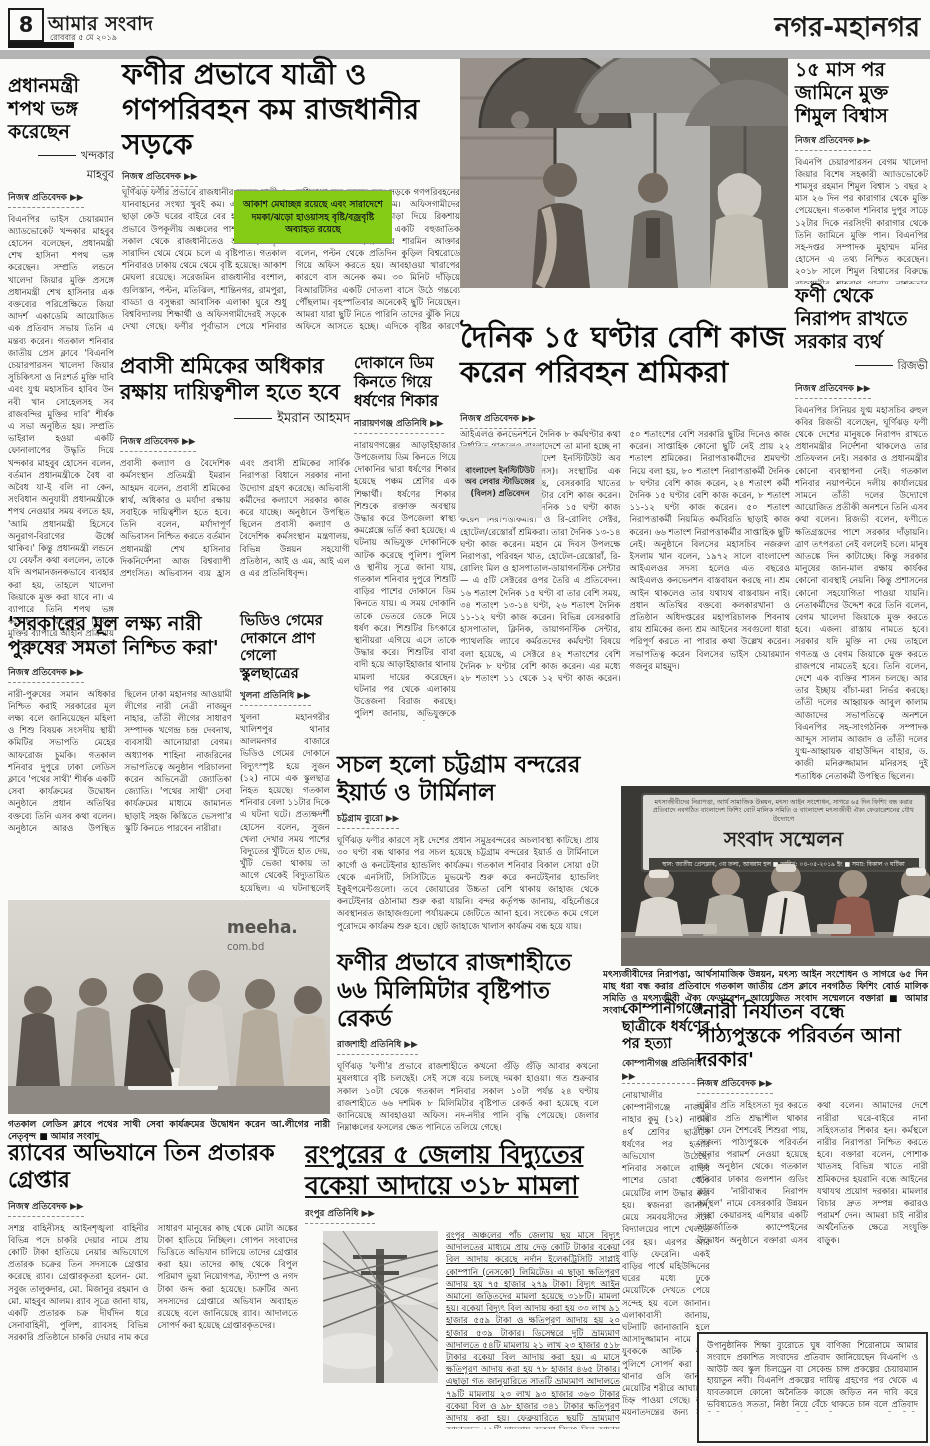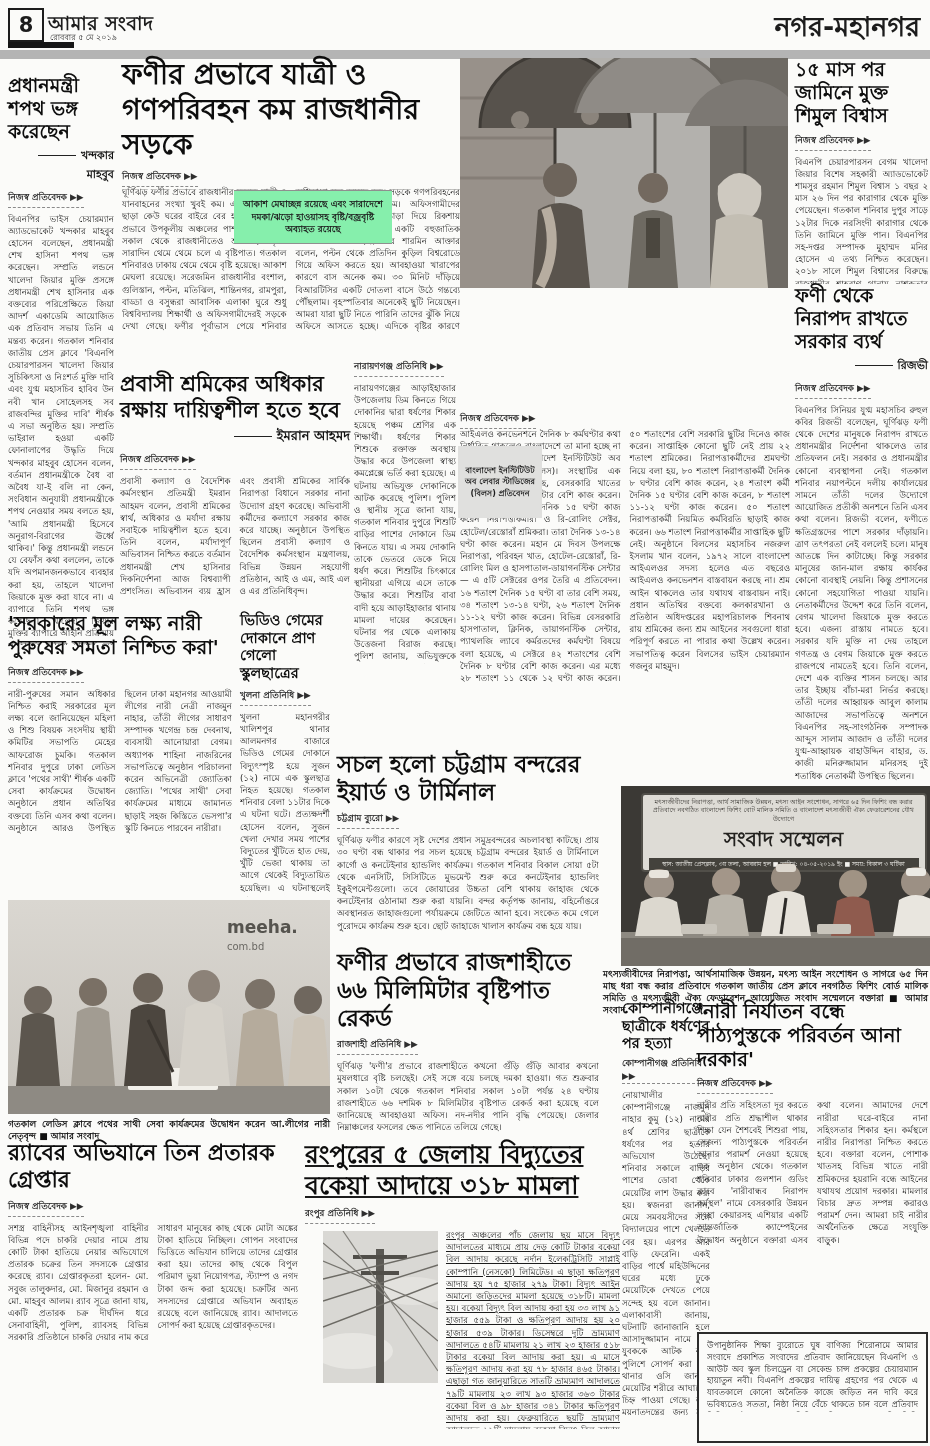--- a/index.html
+++ b/index.html
@@ -12,29 +12,29 @@
   .pagenum-bar{position:absolute;left:8px;top:42px;width:66px;height:6px;background:#161616;}
   .masthead{position:absolute;left:48px;top:9px;font-size:19px;font-weight:bold;letter-spacing:.5px;}
   .edition-date{position:absolute;left:50px;top:31px;font-size:8px;color:#333;}
   .section-title{position:absolute;right:10px;top:6px;font-size:27px;font-weight:bold;}
   .graybar{position:absolute;left:0;top:50px;width:930px;height:9px;background:#b4b4b4;}
   
   .hl{font-weight:bold;color:#0d0d0d;line-height:1.22;}
   .bd{font-size:8.6px;line-height:1.42;text-align:justify;color:#222;overflow:hidden;}
   .rep{font-size:8.8px;font-weight:bold;color:#2e2e2e;border-bottom:1px dashed #8a8a8a;
        display:inline-block;padding-bottom:2px;margin:3px 0 5px 0;}
-  .byline{font-size:11px;font-weight:bold;text-align:right;color:#111;margin-top:3px;}
+  .byline{font-size:11px;font-weight:normal;text-align:right;color:#111;margin-top:3px;}
   .byline:before{content:"";display:inline-block;width:38px;border-top:1.5px solid #222;
                  vertical-align:middle;margin-right:5px;}
   .kicker{font-size:13.5px;font-weight:bold;color:#151515;margin-bottom:4px;}
   .cap{font-size:9px;font-weight:bold;line-height:1.35;color:#101010;text-align:justify;}
   .cols2{column-count:2;column-gap:9px;}
   .photo{position:absolute;overflow:hidden;background:#c2c0bc;}
   .photo svg{display:block;}
-  .insetbox{position:absolute;background:#86efac;border-top:1px solid #8f8f8f;border-bottom:1px solid #8f8f8f;
+  .insetbox{position:absolute;background:#84cc16;border-top:1px solid #8f8f8f;border-bottom:1px solid #8f8f8f;
             font-size:9px;font-weight:bold;text-align:center;line-height:1.4;
             display:flex;align-items:center;justify-content:center;padding:3px 6px;box-sizing:border-box;}
   .insetbox2{position:absolute;background:#e0e0de;font-size:8px;font-weight:bold;text-align:center;
              line-height:1.4;display:flex;align-items:center;justify-content:center;padding:3px;box-sizing:border-box;}
   
   .press-banner{position:absolute;left:6%;top:4%;width:88%;height:44%;background:#dedcd6;
                 border:2px solid #514f49;border-radius:4px;padding:3px 6px;box-sizing:border-box;
                 text-align:center;overflow:hidden;}
   .press-b1{font-size:6.3px;line-height:1.3;color:#35332f;}
   .press-title{font-size:20px;font-weight:bold;color:#23221f;margin:1px 0;}
@@ -109,34 +109,36 @@
     <div class="bd" style="height:128px;">বিএনপি চেয়ারপারসন বেগম খালেদা জিয়ার বিশেষ সহকারী অ্যাডভোকেট শামসুর রহমান শিমুল বিশ্বাস ১ বছর ২ মাস ২৬ দিন পর কারাগার থেকে মুক্তি পেয়েছেন। গতকাল শনিবার দুপুর সাড়ে ১২টার দিকে নরসিংদী কারাগার থেকে তিনি জামিনে মুক্তি পান। বিএনপির সহ-দপ্তর সম্পাদক মুহাম্মদ মনির হোসেন এ তথ্য নিশ্চিত করেছেন। ২০১৮ সালে শিমুল বিশ্বাসের বিরুদ্ধে রাজধানীর শাহবাগ থানায় নাশকতার মামলা হয়। ওই বছর ৮ ফেব্রুয়ারি খালেদা জিয়ার মামলার রায় ঘোষণার পর আদালত চত্বর থেকে পুলিশ তাকে গ্রেপ্তার করে। দীর্ঘ ১ বছর ২ মাস ২৬ দিন পর তিনি জামিনে মুক্তি পেলেন।</div>
   </div>
 
   <div class="abs" style="left:795px;top:284px;width:133px;">
     <div class="hl" style="font-size:19px;">ফণী থেকে নিরাপদ রাখতে সরকার ব্যর্থ</div>
     <div class="byline">রিজভী</div>
     <div><span class="rep">নিজস্ব প্রতিবেদক ▶▶</span></div>
     <div class="bd" style="height:568px;">বিএনপির সিনিয়র যুগ্ম মহাসচিব রুহুল কবির রিজভী বলেছেন, ঘূর্ণিঝড় ফণী থেকে দেশের মানুষকে নিরাপদ রাখতে প্রধানমন্ত্রীর নির্দেশনা থাকলেও তার প্রতিফলন নেই। সরকার ও প্রধানমন্ত্রীর কোনো ব্যবস্থাপনা নেই। গতকাল শনিবার নয়াপল্টনে দলীয় কার্যালয়ের সামনে তাঁতী দলের উদ্যোগে আয়োজিত প্রতীকী অনশনে তিনি এসব কথা বলেন। রিজভী বলেন, ফণীতে ক্ষতিগ্রস্তদের পাশে সরকার দাঁড়ায়নি। ত্রাণ তৎপরতা নেই বললেই চলে। মানুষ আতঙ্কে দিন কাটাচ্ছে। কিন্তু সরকার মানুষের জান-মাল রক্ষায় কার্যকর কোনো ব্যবস্থাই নেয়নি। কিন্তু প্রশাসনের কোনো সহযোগিতা পাওয়া যায়নি। নেতাকর্মীদের উদ্দেশ করে তিনি বলেন, বেগম খালেদা জিয়াকে মুক্ত করতে হবে। এজন্য রাস্তায় নামতে হবে। সরকার যদি মুক্তি না দেয় তাহলে গণতন্ত্র ও বেগম জিয়াকে মুক্ত করতে রাজপথে নামতেই হবে। তিনি বলেন, দেশে এক ব্যক্তির শাসন চলছে। আর তার ইচ্ছায় বাঁচা-মরা নির্ভর করছে। তাঁতী দলের আহ্বায়ক আবুল কালাম আজাদের সভাপতিত্বে অনশনে বিএনপির সহ-সাংগঠনিক সম্পাদক আব্দুস সালাম আজাদ ও তাঁতী দলের যুগ্ম-আহ্বায়ক বাহাউদ্দিন বাহার, ড. কাজী মনিরুজ্জামান মনিরসহ দুই শতাধিক নেতাকর্মী উপস্থিত ছিলেন।</div>
   </div>
 
+  <div class="abs hl" style="left:460px;top:320px;width:330px;font-size:29px;">দৈনিক ১৫ ঘণ্টার বেশি কাজ করেন পরিবহন শ্রমিকরা</div>
   <div class="abs" style="left:460px;top:406px;">
     <span class="rep">নিজস্ব প্রতিবেদক ▶▶</span>
   </div>
   <div class="abs bd cols2" style="left:460px;top:428px;width:330px;height:354px;">আইএলও কনভেনশনে দৈনিক ৮ কর্মঘণ্টার কথা নির্ধারিত থাকলেও বাংলাদেশে তা মানা হচ্ছে না বলে জানিয়েছে বাংলাদেশ ইনস্টিটিউট অব লেবার স্টাডিজ (বিলস)। সংস্থাটির এক প্রতিবেদনে বলা হয়েছে, বেসরকারি খাতের অধিকাংশ শ্রমিকই ৮ ঘণ্টার বেশি কাজ করেন। সবচেয়ে বেশি সময় দৈনিক ১৫ ঘণ্টা কাজ করেন নিরাপত্তাকর্মীরা ও রি-রোলিং সেক্টর, হোটেল/রেস্তোরাঁ শ্রমিকরা। তারা দৈনিক ১৩-১৪ ঘণ্টা কাজ করেন। মহান মে দিবস উপলক্ষে নিরাপত্তা, পরিবহন খাত, হোটেল-রেস্তোরাঁ, রি-রোলিং মিল ও হাসপাতাল-ডায়াগনস্টিক সেন্টার— এ ৫টি সেক্টরের ওপর তৈরি এ প্রতিবেদন। ১৬ শতাংশ দৈনিক ১৫ ঘণ্টা বা তার বেশি সময়, ৩৪ শতাংশ ১৩-১৪ ঘণ্টা, ২৬ শতাংশ দৈনিক ১১-১২ ঘণ্টা কাজ করেন। বিভিন্ন বেসরকারি হাসপাতাল, ক্লিনিক, ডায়াগনস্টিক সেন্টার, প্যাথলজি ল্যাবে কর্মরতদের কর্মঘণ্টা বিষয়ে বলা হয়েছে, এ সেক্টরে ৪২ শতাংশের বেশি দৈনিক ৮ ঘণ্টার বেশি কাজ করেন। এর মধ্যে ২৮ শতাংশ ১১ থেকে ১২ ঘণ্টা কাজ করেন। ৫০ শতাংশের বেশি সরকারি ছুটির দিনেও কাজ করেন। সাপ্তাহিক কোনো ছুটি নেই প্রায় ২২ শতাংশ শ্রমিকের। নিরাপত্তাকর্মীদের শ্রমঘণ্টা নিয়ে বলা হয়, ৮০ শতাংশ নিরাপত্তাকর্মী দৈনিক ৮ ঘণ্টার বেশি কাজ করেন, ২৪ শতাংশ কর্মী দৈনিক ১৫ ঘণ্টার বেশি কাজ করেন, ৮ শতাংশ ১১-১২ ঘণ্টা কাজ করেন। ৫০ শতাংশ নিরাপত্তাকর্মী নিয়মিত কর্মবিরতি ছাড়াই কাজ করেন। ৬৬ শতাংশ নিরাপত্তাকর্মীর সাপ্তাহিক ছুটি নেই। অনুষ্ঠানে বিলসের মহাসচিব নজরুল ইসলাম খান বলেন, ১৯৭২ সালে বাংলাদেশ আইএলওর সদস্য হলেও এত বছরেও আইএলও কনভেনশন বাস্তবায়ন করছে না। শ্রম আইন থাকলেও তার যথাযথ বাস্তবায়ন নাই। প্রধান অতিথির বক্তব্যে কলকারখানা ও প্রতিষ্ঠান অধিদপ্তরের মহাপরিচালক শিবনাথ রায় শ্রমিকের জন্য শ্রম আইনের সবগুলো ধারা পরিপূর্ণ করতে না পারার কথা উল্লেখ করেন। সভাপতিত্ব করেন বিলসের ভাইস চেয়ারম্যান গজনুর মাহমুদ।</div>
   <div class="insetbox2" style="left:458px;top:446px;width:84px;height:72px;">বাংলাদেশ ইনস্টিটিউট অব লেবার স্টাডিজের (বিলস) প্রতিবেদন</div>
 
   <div class="abs" style="left:120px;top:354px;width:230px;">
-    <div class="hl" style="font-size:21px;margin-top:18px;">প্রবাসী শ্রমিকের অধিকার রক্ষায় দায়িত্বশীল হতে হবে</div>
+    <div class="hl" style="font-size:21px;">প্রবাসী শ্রমিকের অধিকার রক্ষায় দায়িত্বশীল হতে হবে</div>
     <div class="byline" style="font-size:13px;">ইমরান আহমদ</div>
     <div><span class="rep">নিজস্ব প্রতিবেদক ▶▶</span></div>
     <div class="bd cols2" style="height:146px;">প্রবাসী কল্যাণ ও বৈদেশিক কর্মসংস্থান প্রতিমন্ত্রী ইমরান আহমদ বলেন, প্রবাসী শ্রমিকের স্বার্থ, অধিকার ও মর্যাদা রক্ষায় সবাইকে দায়িত্বশীল হতে হবে। তিনি বলেন, মর্যাদাপূর্ণ অভিবাসন নিশ্চিত করতে বর্তমান প্রধানমন্ত্রী শেখ হাসিনার দিকনির্দেশনা আজ বিশ্বব্যাপী প্রশংসিত। অভিবাসন ব্যয় হ্রাস এবং প্রবাসী শ্রমিকের সার্বিক নিরাপত্তা বিধানে সরকার নানা উদ্যোগ গ্রহণ করেছে। অভিবাসী কর্মীদের কল্যাণে সরকার কাজ করে যাচ্ছে। অনুষ্ঠানে উপস্থিত ছিলেন প্রবাসী কল্যাণ ও বৈদেশিক কর্মসংস্থান মন্ত্রণালয়, বিভিন্ন উন্নয়ন সহযোগী প্রতিষ্ঠান, আই ও এম, আই এল ও এর প্রতিনিধিবৃন্দ।</div>
   </div>
 
   <div class="abs" style="left:354px;top:354px;width:102px;">
+    <div class="hl" style="font-size:15.5px;">দোকানে ডিম কিনতে গিয়ে ধর্ষণের শিকার</div>
     <div><span class="rep">নারায়ণগঞ্জ প্রতিনিধি ▶▶</span></div>
     <div class="bd" style="height:282px;">নারায়ণগঞ্জের আড়াইহাজার উপজেলায় ডিম কিনতে গিয়ে দোকানির দ্বারা ধর্ষণের শিকার হয়েছে পঞ্চম শ্রেণির এক শিক্ষার্থী। ধর্ষণের শিকার শিশুকে রক্তাক্ত অবস্থায় উদ্ধার করে উপজেলা স্বাস্থ্য কমপ্লেক্সে ভর্তি করা হয়েছে। এ ঘটনায় অভিযুক্ত দোকানিকে আটক করেছে পুলিশ। পুলিশ ও স্থানীয় সূত্রে জানা যায়, গতকাল শনিবার দুপুরে শিশুটি বাড়ির পাশের দোকানে ডিম কিনতে যায়। এ সময় দোকানি তাকে ভেতরে ডেকে নিয়ে ধর্ষণ করে। শিশুটির চিৎকারে স্থানীয়রা এগিয়ে এসে তাকে উদ্ধার করে। শিশুটির বাবা বাদী হয়ে আড়াইহাজার থানায় মামলা দায়ের করেছেন। ঘটনার পর থেকে এলাকায় উত্তেজনা বিরাজ করছে। পুলিশ জানায়, অভিযুক্তকে আদালতে সোপর্দ করার প্রক্রিয়া চলছে। ঘটনার সুষ্ঠু বিচার দাবি করেছেন এলাকাবাসী।</div>
   </div>
 
   <div class="abs" style="left:8px;top:612px;width:224px;">
     <div class="hl" style="font-size:19.5px;">'সরকারের মূল লক্ষ্য নারী পুরুষের সমতা নিশ্চিত করা'</div>
     <div><span class="rep">নিজস্ব প্রতিবেদক ▶▶</span></div>
     <div class="bd cols2" style="height:186px;">নারী-পুরুষের সমান অধিকার নিশ্চিত করাই সরকারের মূল লক্ষ্য বলে জানিয়েছেন মহিলা ও শিশু বিষয়ক সংসদীয় স্থায়ী কমিটির সভাপতি মেহের আফরোজ চুমকি। গতকাল শনিবার দুপুরে ঢাকা লেডিস ক্লাবে 'পথের সাথী' শীর্ষক একটি সেবা কার্যক্রমের উদ্বোধন অনুষ্ঠানে প্রধান অতিথির বক্তব্যে তিনি এসব কথা বলেন। অনুষ্ঠানে আরও উপস্থিত ছিলেন ঢাকা মহানগর আওয়ামী লীগের নারী নেত্রী নাজমুন নাহার, তাঁতী লীগের সাধারণ সম্পাদক খগেন্দ্র চন্দ্র দেবনাথ, ব্যবসায়ী আনোয়ারা বেগম। অধ্যাপক শাহিনা নাজরিনের সভাপতিত্বে অনুষ্ঠান পরিচালনা করেন অভিনেত্রী জ্যোতিকা জ্যোতি। 'পথের সাথী' সেবা কার্যক্রমের মাধ্যমে জামানত ছাড়াই সহজ কিস্তিতে ভেসপা'র স্কুটি কিনতে পারবেন নারীরা।</div>
   </div>
 

